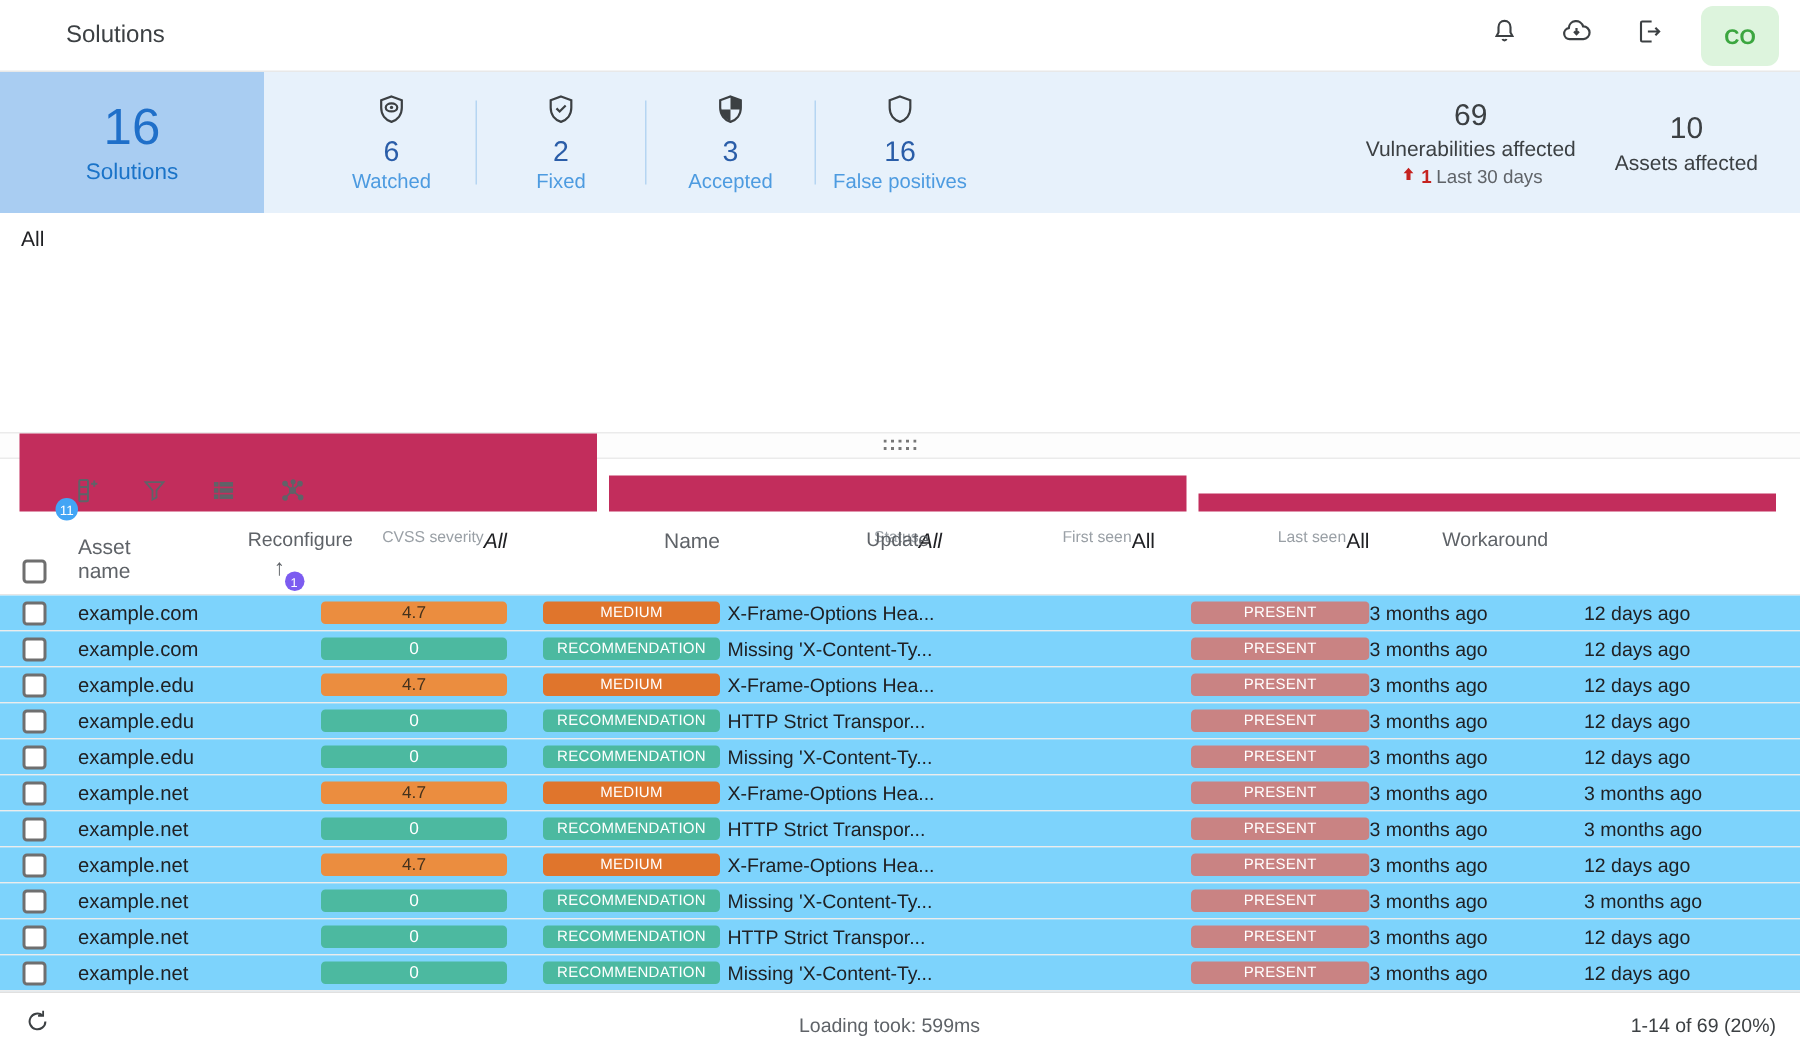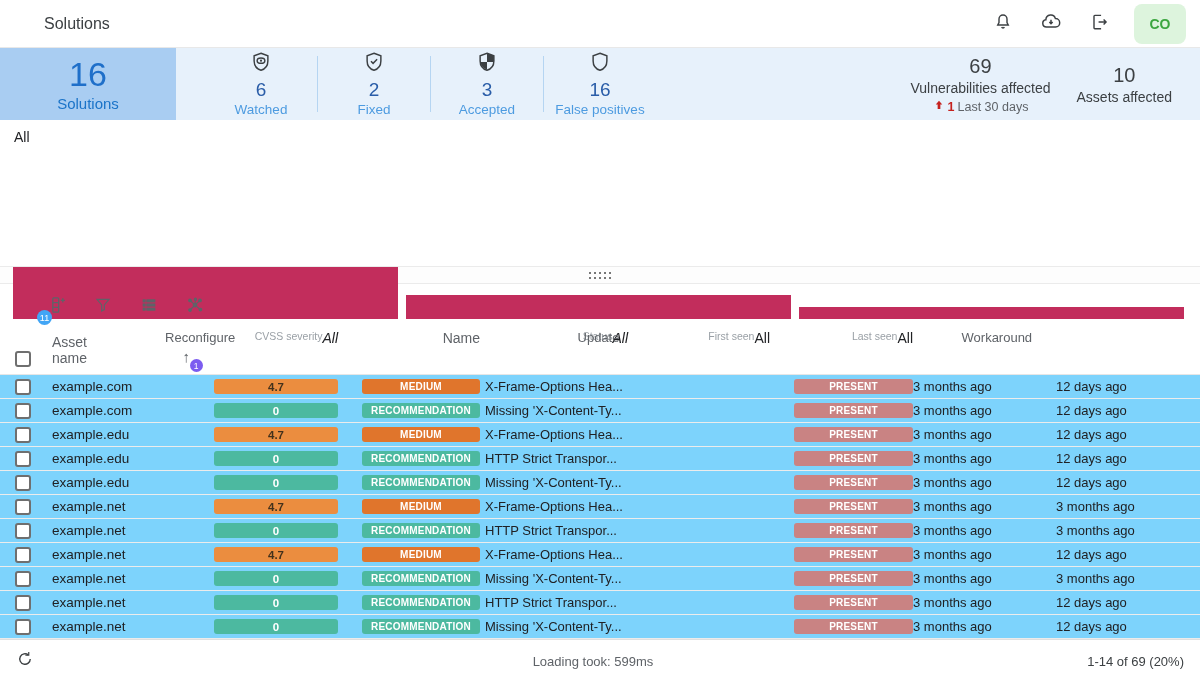--- a/index.html
+++ b/index.html
@@ -9,21 +9,21 @@
 
   
   .appbar { height:48px; display:flex; align-items:center; background:#fff; border-bottom:1px solid #e8e8e8; }
   .appbar-title { margin-left:44px; font-size:16px; color:#3c4043; }
   .appbar-right { margin-left:auto; display:flex; align-items:center; gap:22px; margin-right:14px; }
   .icon-btn { width:26px; height:26px; display:flex; align-items:center; justify-content:center; cursor:pointer; }
   .icon-btn svg { stroke:#3c4043; }
   .avatar { width:52px; height:40px; border-radius:8px; background:#ddf4dd; color:#3ba63f; font-size:14px; font-weight:bold; display:flex; align-items:center; justify-content:center; cursor:pointer; }
 
   
-  .statsbar { height:72px; background:#e7f1fb; display:flex; align-items:stretch; }
+  .statsbar { height:94px; background:#e7f1fb; display:flex; align-items:stretch; }
   .stat-active { width:176px; background:#a9cdf2; display:flex; flex-direction:column; align-items:center; justify-content:center; cursor:pointer; }
   .stat-active .big-num { font-size:34px; color:#1f6fc9; line-height:1.1; }
   .stat-active .big-label { font-size:15px; color:#1a73c8; margin-top:2px; }
   .stat-items { display:flex; align-items:center; margin-left:29px; }
   .stat-item { width:112px; display:flex; flex-direction:column; align-items:center; justify-content:center; cursor:pointer; }
   .stat-item svg { stroke:#3c4043; }
   .stat-item .num { font-size:19px; color:#2a5da8; margin-top:2px; line-height:1.15; }
   .stat-item .lbl { font-size:13.5px; color:#4d9be0; margin-top:1px; white-space:nowrap; }
   .stat-divider { width:1px; height:56px; background:#b5d5f2; }
   .stats-summary { margin-left:auto; display:flex; align-items:center; gap:26px; margin-right:28px; }
@@ -67,21 +67,21 @@
   .pl8 { padding-left:8px; } .pl5 { padding-left:5px; } .pl4 { padding-left:4px; } .pl1 { padding-left:1px; }
   .cb-cell { display:flex; align-items:center; justify-content:flex-start; padding-left:15px; }
   .thead .cb-cell { align-items:flex-end; padding-bottom:7px; }
   .checkbox { width:16px; height:16px; border:2px solid #6f6f6f; border-radius:3px; background:#fff; cursor:pointer; }
 
   .tbody { background:#fff; }
   .trow { height:24px; border-bottom:1px solid #ececec; background:#7dd3fc; cursor:pointer; }
   .td { display:flex; align-items:center; font-size:13px; color:#202124; overflow:hidden; white-space:nowrap; }
   .td-asset { padding-left:8px; font-size:13.5px; }
   .td-name { padding-left:5px; }
-  .badge { width:calc(100% - 13px); height:15px; border-radius:3px; display:flex; align-items:center; justify-content:center; font-weight:bold;margin-left:24px; }
+  .badge { width:calc(100% - 13px); height:15px; border-radius:3px; display:flex; align-items:center; justify-content:center; font-weight:normal;margin-left:24px; }
   .badge.score { font-size:11.5px; }
   .badge.sev, .badge.status { font-size:10px; color:#fff; letter-spacing:.2px; }
   .badge.sev { width:130px; }
   .badge.status { width:127px; }
 
   
   .tfooter { height:43px; border-top:1px solid #e0e0e0; display:flex; align-items:center; position:relative; background:#fff; }
   .refresh-btn { margin-left:14px; width:22px; height:22px; display:flex; align-items:center; justify-content:center; cursor:pointer; }
   .refresh-btn svg { stroke:#3c4043; }
   .loading-text { position:absolute; left:0; right:14px; text-align:center; font-size:13px; color:#5f6368; }

